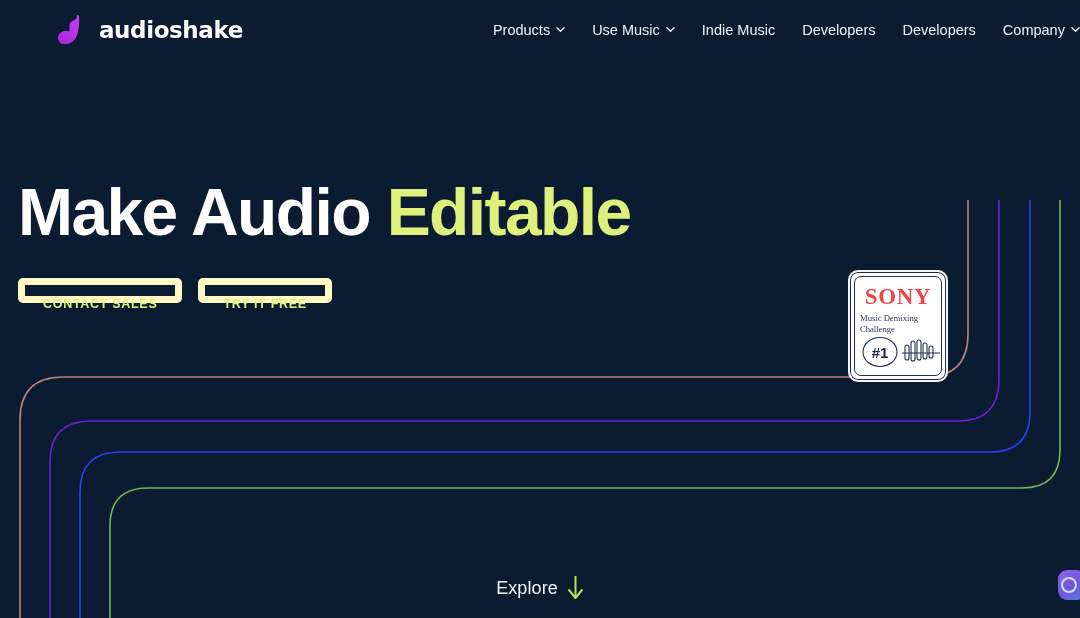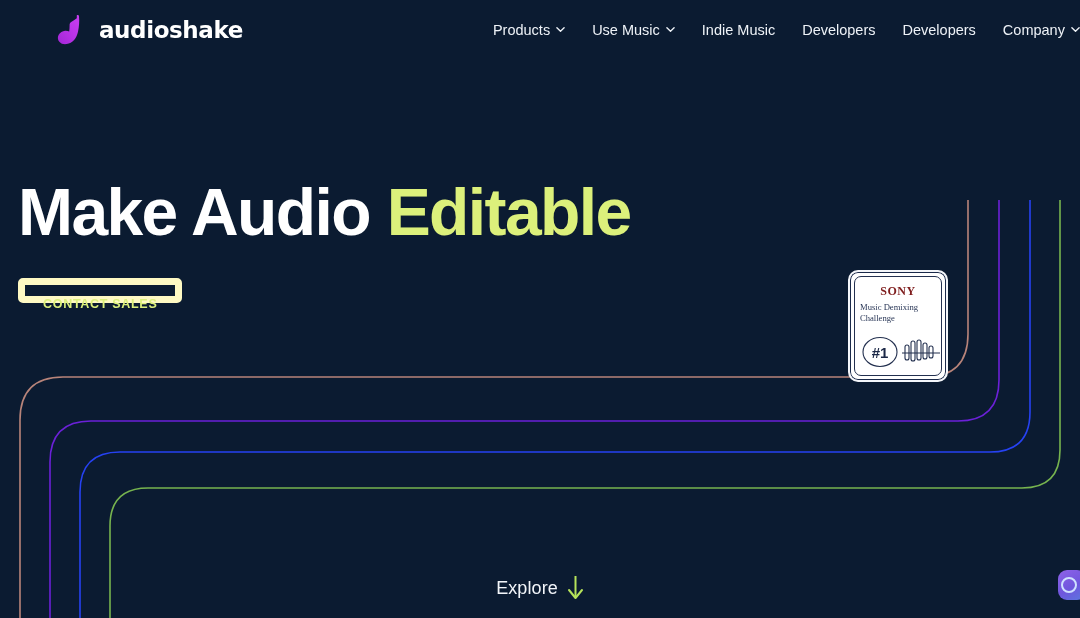--- a/index.html
+++ b/index.html
@@ -138,23 +138,23 @@
     border: 1.2px solid #23304f;
     border-radius: 7px;
     display: flex;
     flex-direction: column;
     align-items: center;
     padding-top: 8px;
   }
   .sony-word {
     font-family: "Liberation Serif", serif;
     font-weight: 700;
-    font-size: 12px;
+    font-size: 23px;
     letter-spacing: 0.6px;
-    color: #7f1d1d;
+    color: #ef4444;
     line-height: 1;
   }
   .sony-sub {
     font-size: 8.6px;
     color: #2a3757;
     line-height: 11px;
     text-align: left;
     width: 76px;
     margin-top: 5px;
     font-family: Liberation Serif, serif;
@@ -279,20 +279,21 @@
 </header>
 
 <section class="hero">
 
   <h1 class="headline">
     <span>Make Audio </span><span class="accent">Editable</span>
   </h1>
 
   <div class="cta-row">
     <button class="btn">CONTACT SALES</button>
+    <button class="btn">TRY IT FREE</button>
   </div>
 
   <div class="sony-badge">
     <div class="sony-inner">
       <div class="sony-word">SONY</div>
       <div class="sony-sub">
         <div>Music Demixing</div>
         <div>Challenge</div>
       </div>
       <svg class="sony-rank" viewBox="0 0 82 32">

